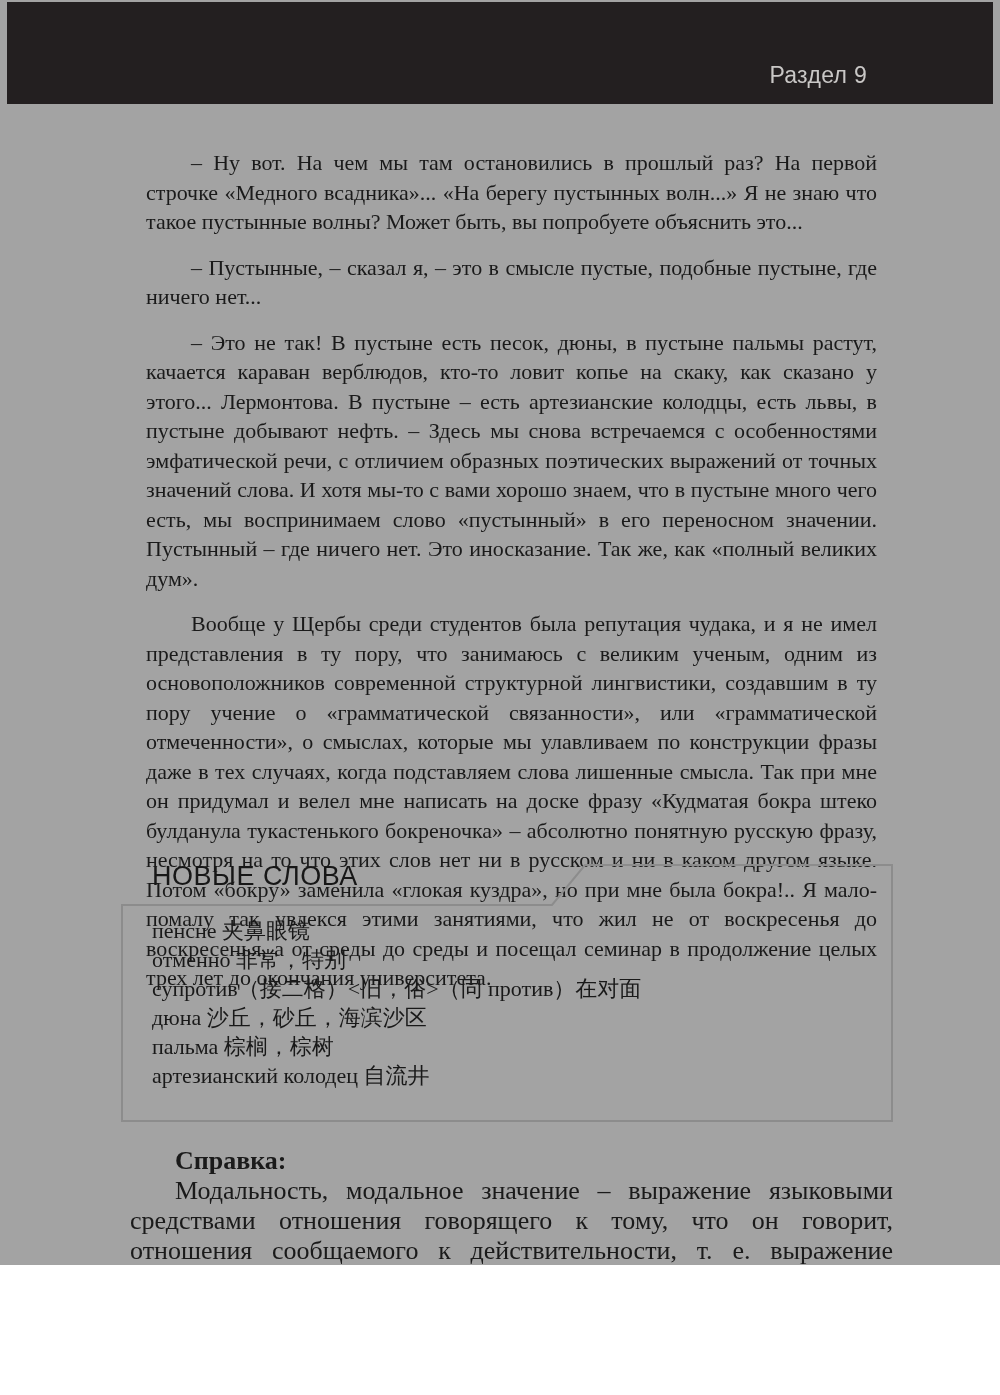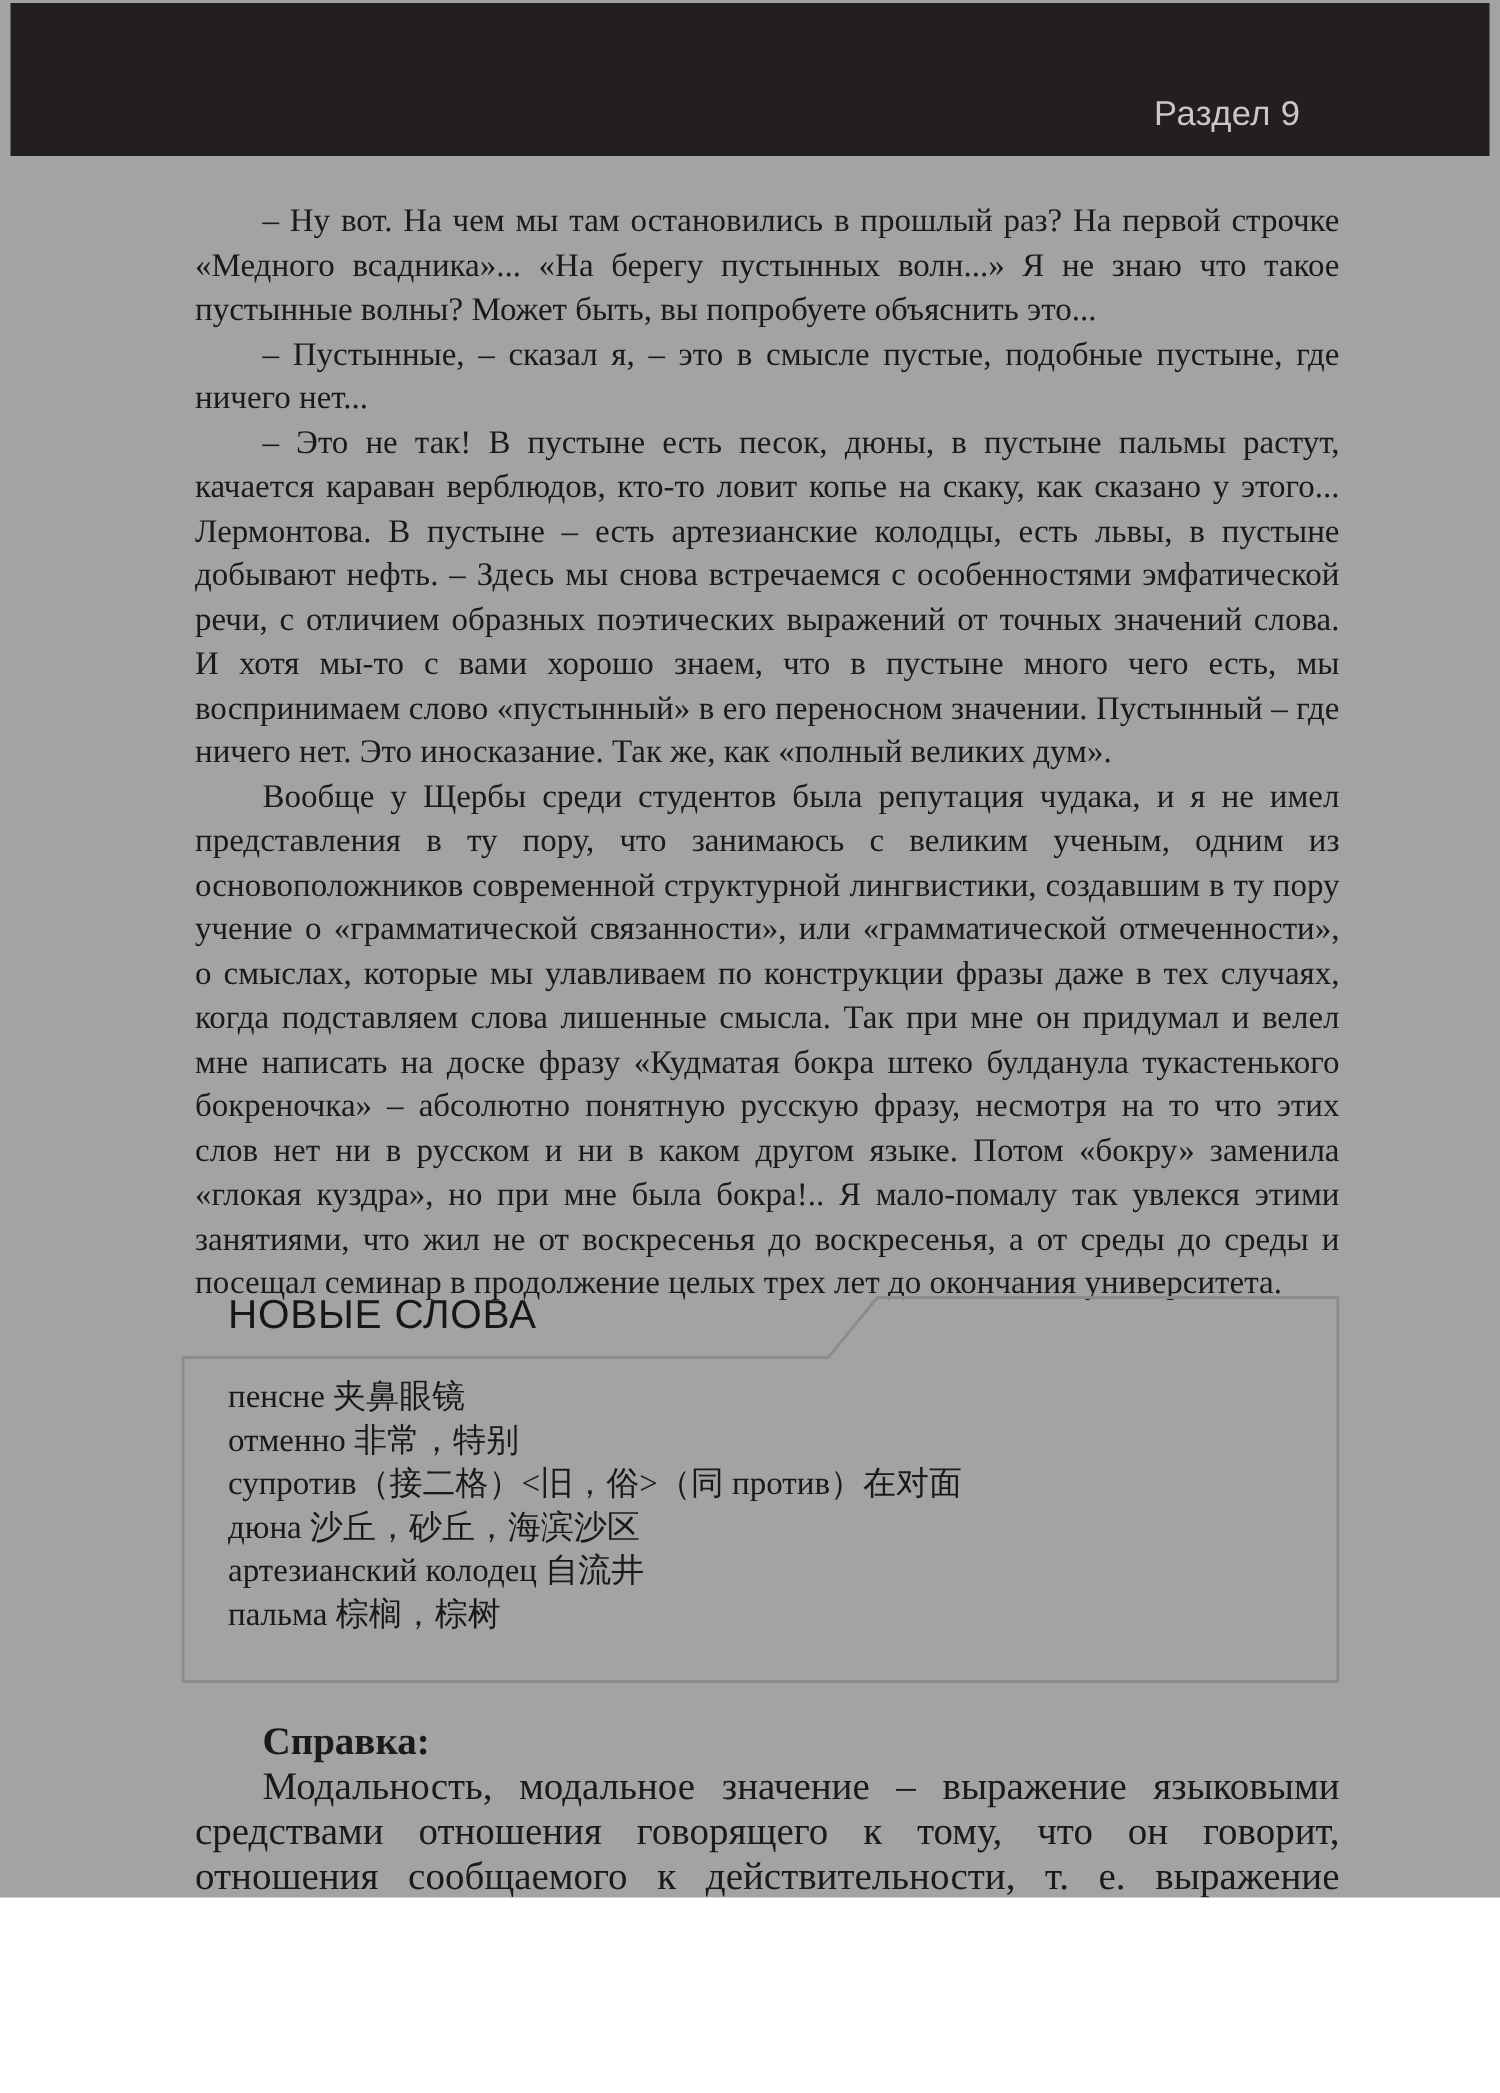--- a/index.html
+++ b/index.html
@@ -27,21 +27,21 @@
     font-size: 23px; color: #c9c7c6; letter-spacing: 0.3px;
   }
   .band .section-label { margin-right: 26px; }
 
   
   .body-text {
     position: absolute; left: 130px; top: 132px; width: 763px;
     color: #1a1a1a; font-size: 22px; line-height: 29.5px;
     text-align: justify;
   }
-  .body-text p { margin: 0; text-indent: 45px; }
+  .body-text p { margin: 16px; text-indent: 45px; }
 
   
   .vocab-heading {
     position: absolute; left: 152px; top: 861px; margin: 0;
     font-family: "Liberation Sans", "DejaVu Sans", sans-serif;
     font-weight: normal; font-size: 27px; letter-spacing: 0.5px;
     color: #171717;
   }
   .vocab-box { position: absolute; left: 121px; top: 864px; }
   .vocab-list {
@@ -84,22 +84,22 @@
   <section>
     <h2 class="vocab-heading">НОВЫЕ СЛОВА</h2>
     <svg class="vocab-box" width="772" height="259" viewBox="0 0 772 259">
       <polygon points="1,41 431,41 464,1 771,1 771,257 1,257" fill="none" stroke="#8c8c8c" stroke-width="2" stroke-linejoin="miter"></polygon>
     </svg>
     <ul class="vocab-list">
       <li>пенсне 夹鼻眼镜</li>
       <li>отменно 非常，特别</li>
       <li>супротив（接二格）&lt;旧，俗&gt;（同 против）在对面</li>
       <li>дюна 沙丘，砂丘，海滨沙区</li>
+      <li>пальма 棕榈，棕树</li>
       <li>артезианский колодец 自流井</li>
-      <li>пальма 棕榈，棕树</li>
     </ul>
   </section>
 
   <section class="reference">
     <p class="ref-heading">Справка:</p>
     <p class="ref-text">Модальность, модальное значение – выражение  языковыми средствами отношения говорящего к тому, что он говорит, отношения сообщаемого к действительности, т. е. выражение реальности или нереальности сообщаемого, желательности или нежелательности его, возможности или невозможности и т.д. Средствами выражения</p>
   </section>
 
   <span class="page-number">181</span>
 

